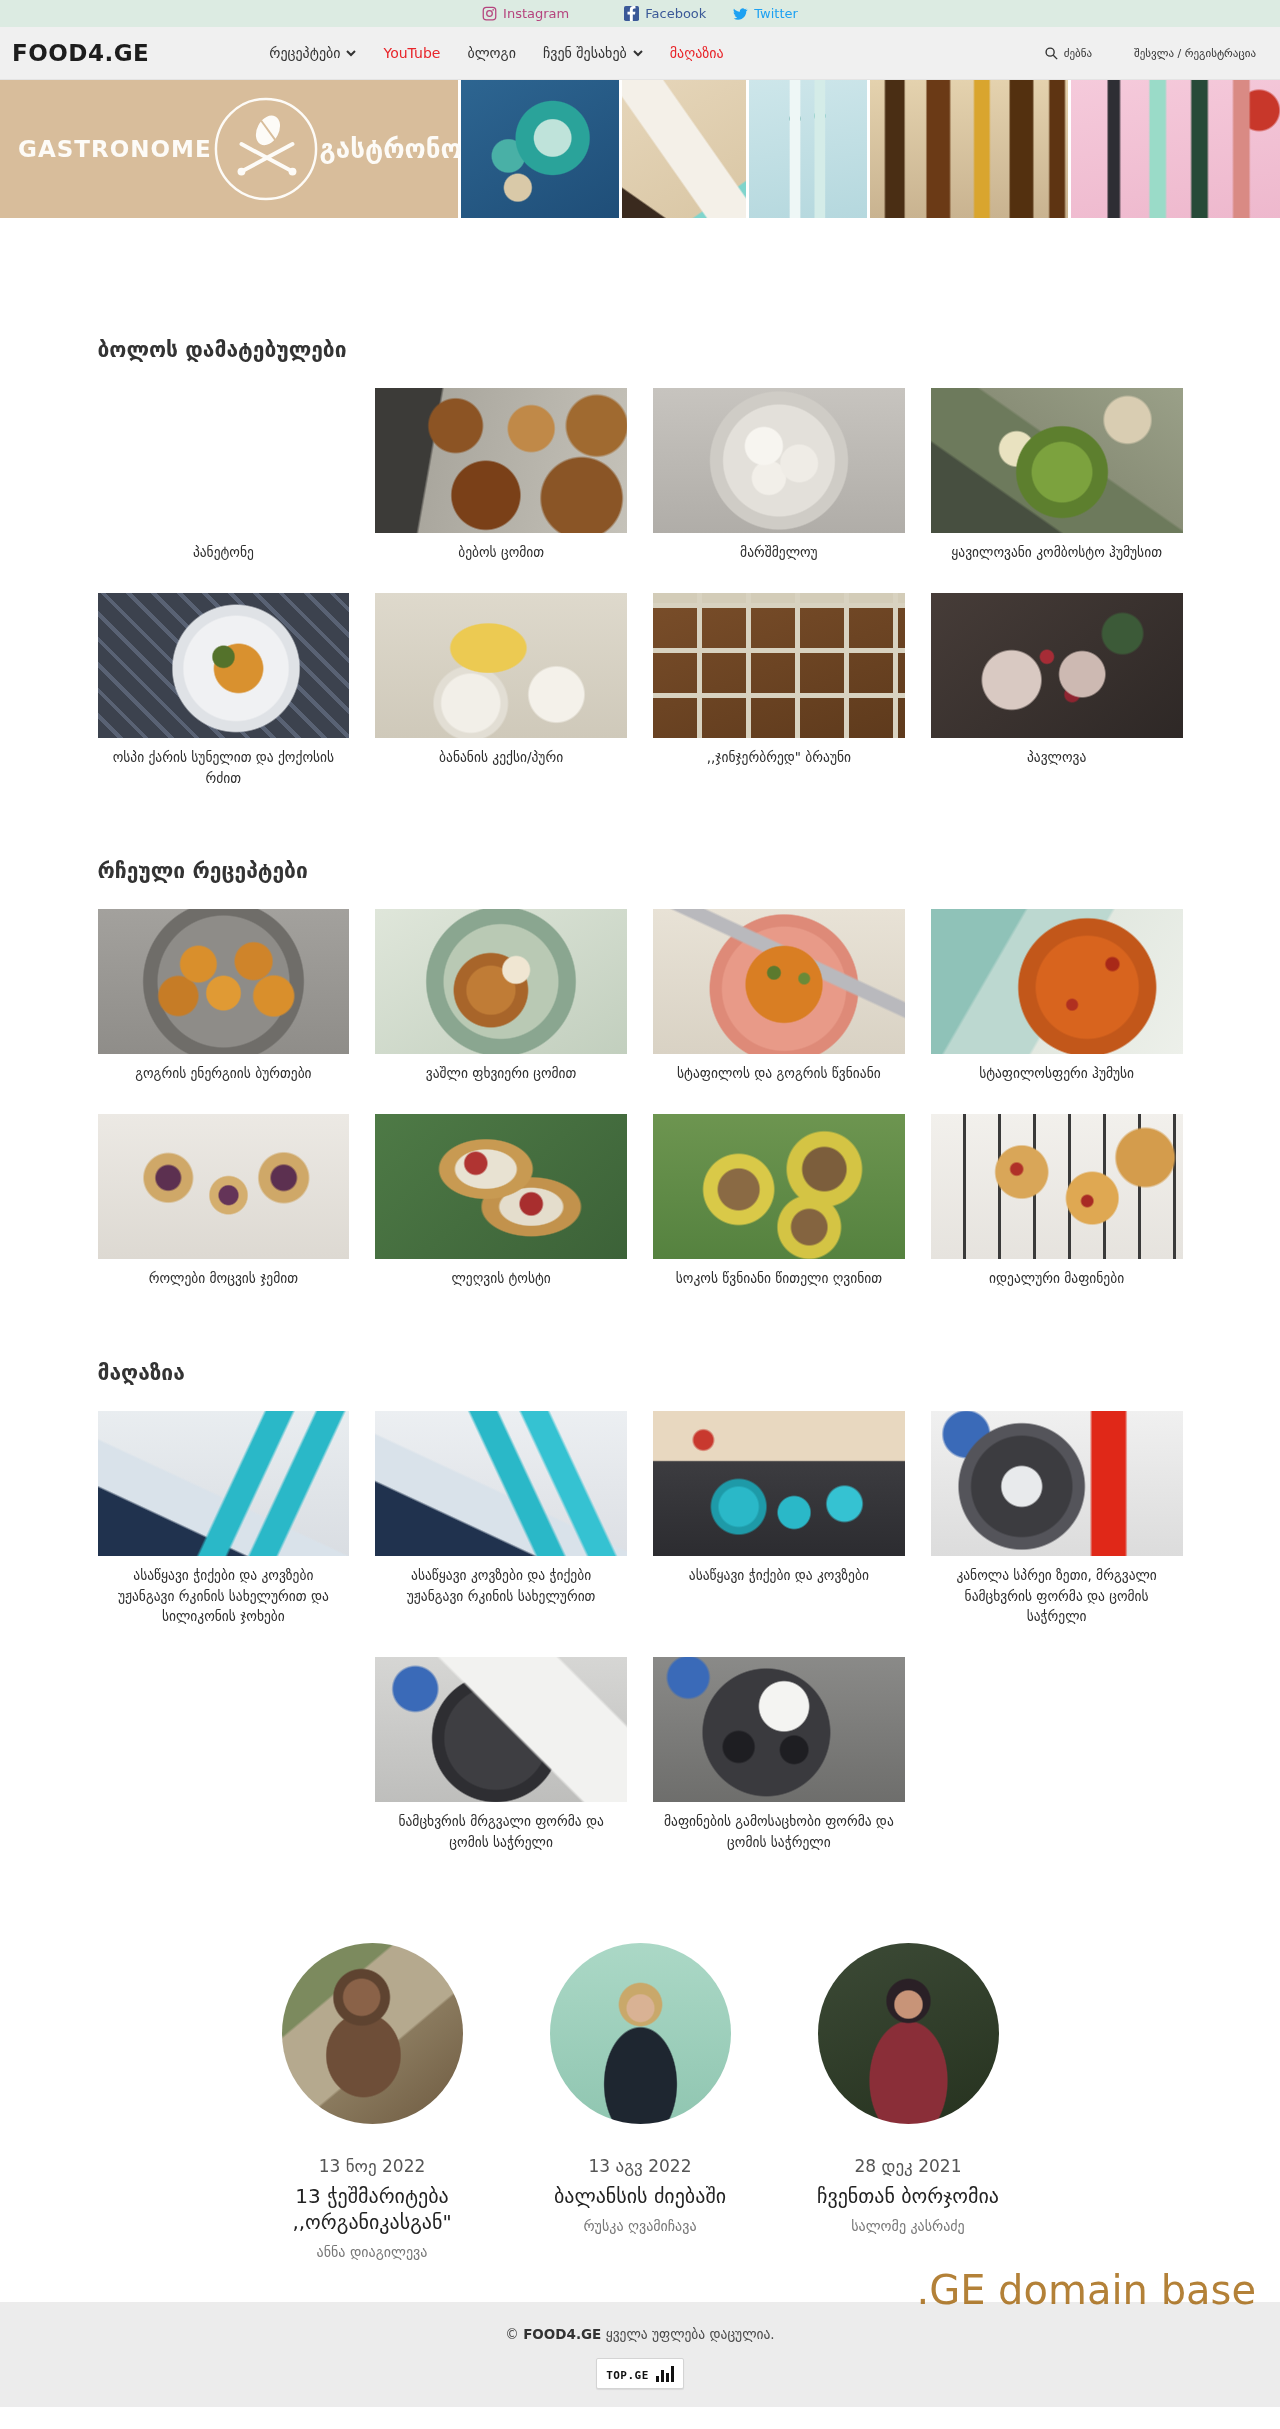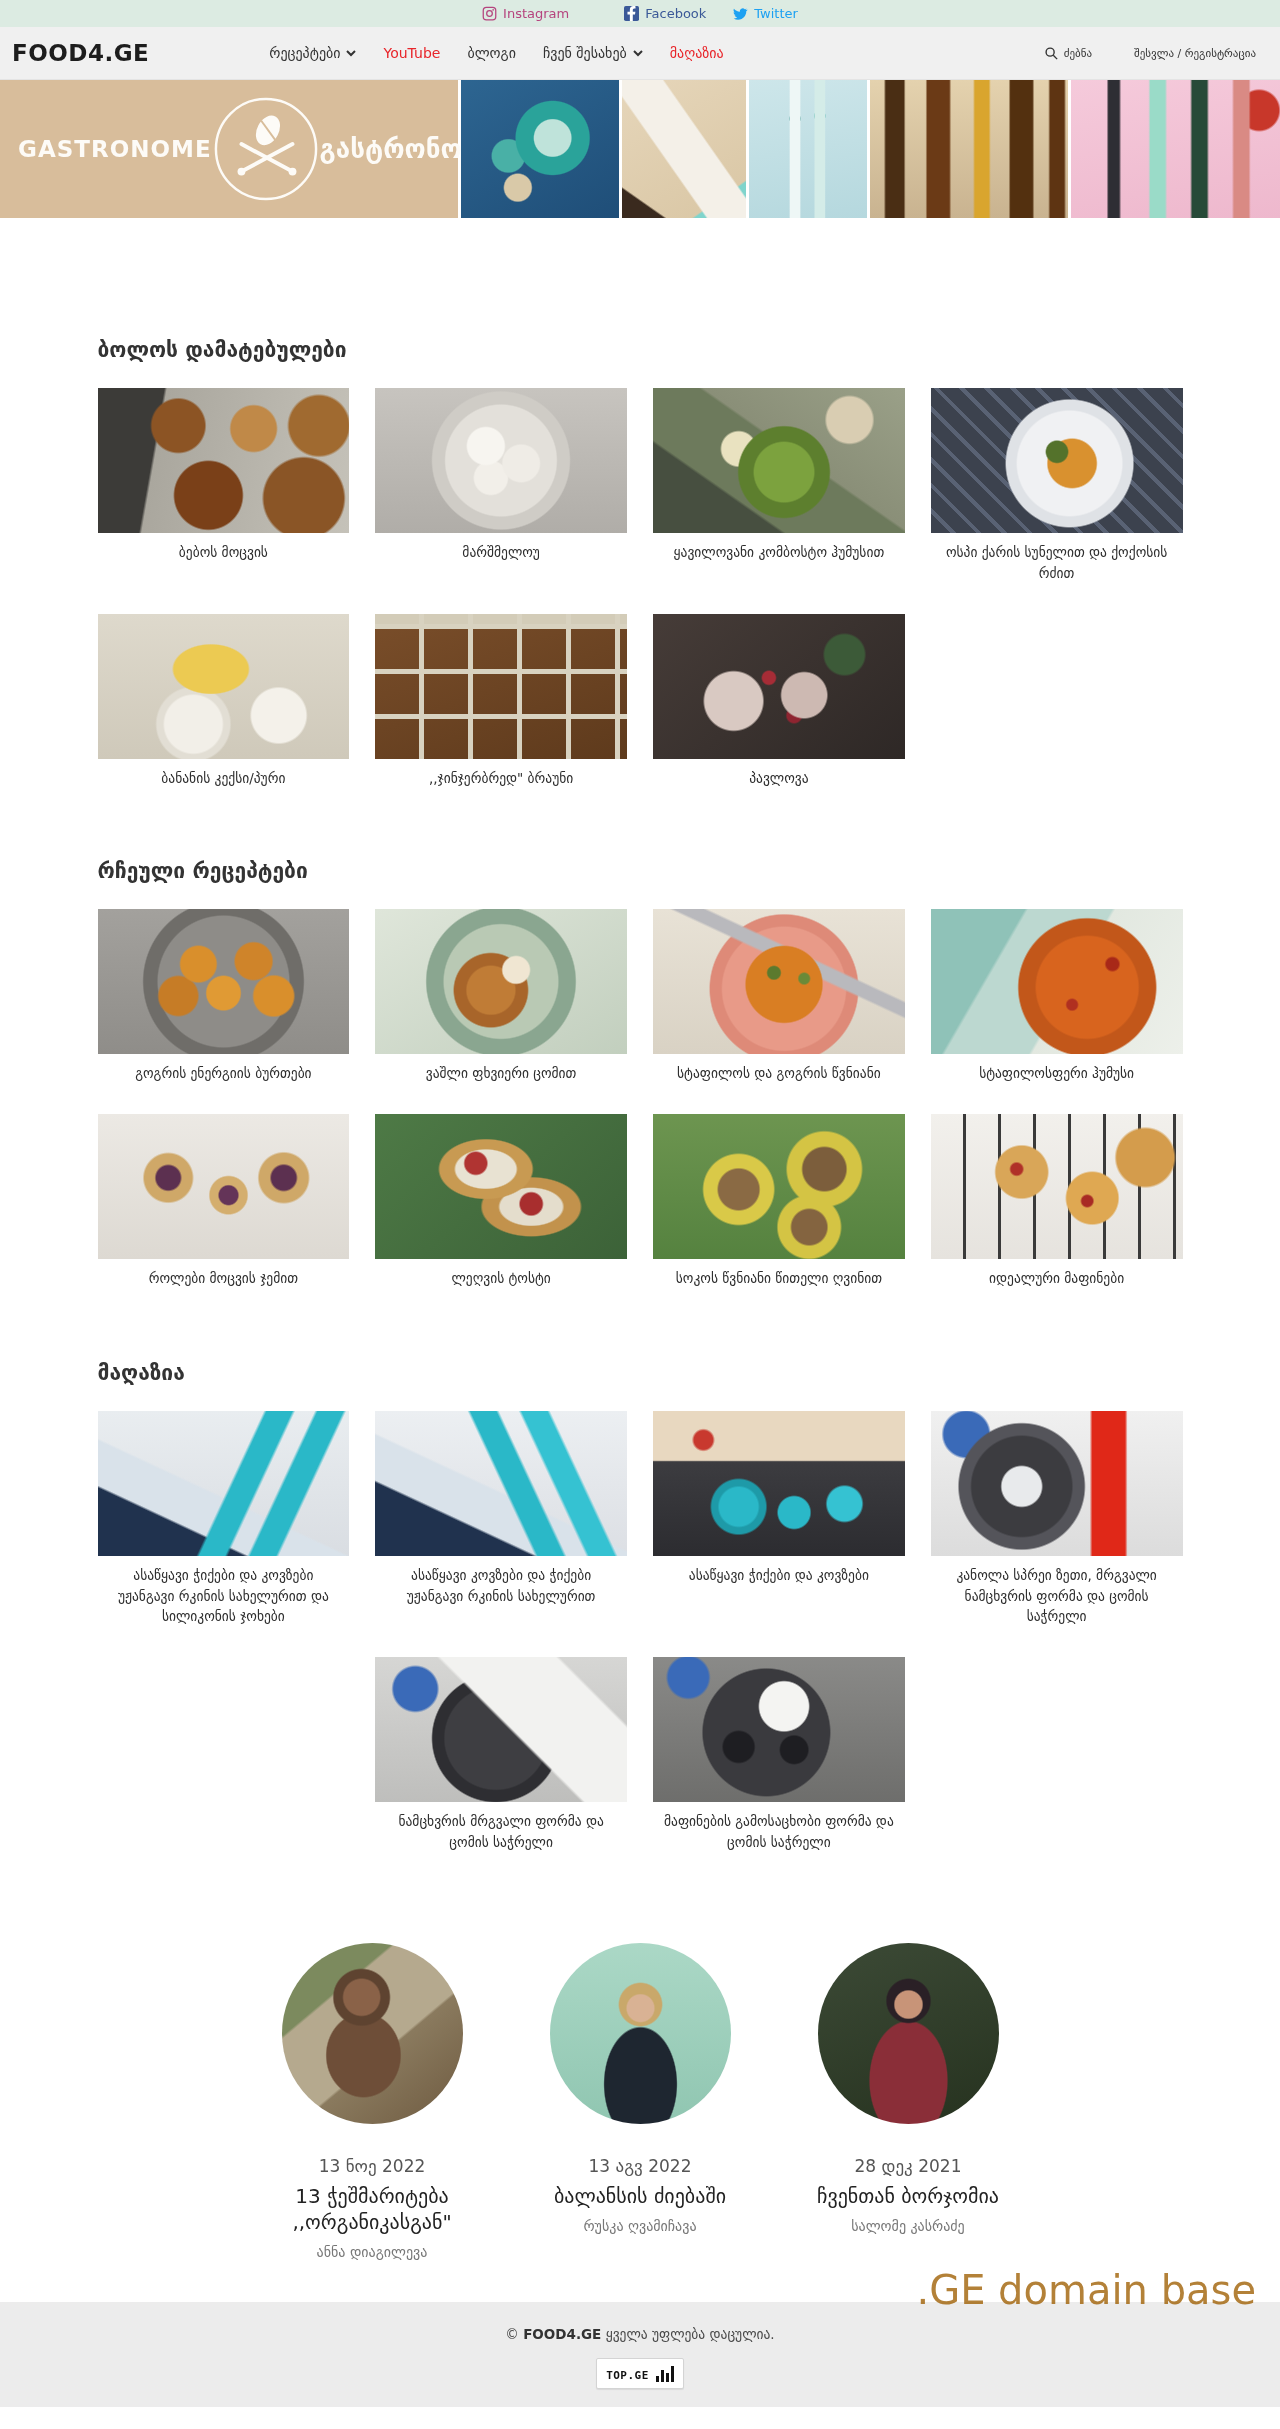--- a/index.html
+++ b/index.html
@@ -331,22 +331,26 @@
   <div class="bphoto b3"></div>
   <div class="bphoto b4"></div>
   <div class="bphoto b5"></div>
 </div>
 
 <div class="content">
 
   <h2 class="section-title st-1">ბოლოს დამატებულები</h2>
   <div class="grid">
     <figure class="card">
+      <div class="ph"></div>
+      <figcaption class="cap">პანეტონე</figcaption>
+    </figure>
+    <figure class="card">
       <div class="ph img-paska"></div>
-      <figcaption class="cap">ბებოს მოცვის</figcaption>
+      <figcaption class="cap">ბებოს ცომით</figcaption>
     </figure>
     <figure class="card">
       <div class="ph img-marshmallow"></div>
       <figcaption class="cap">მარშმელოუ</figcaption>
     </figure>
     <figure class="card">
       <div class="ph img-cauliflower"></div>
       <figcaption class="cap">ყავილოვანი კომბოსტო ჰუმუსით</figcaption>
     </figure>
     <figure class="card">

